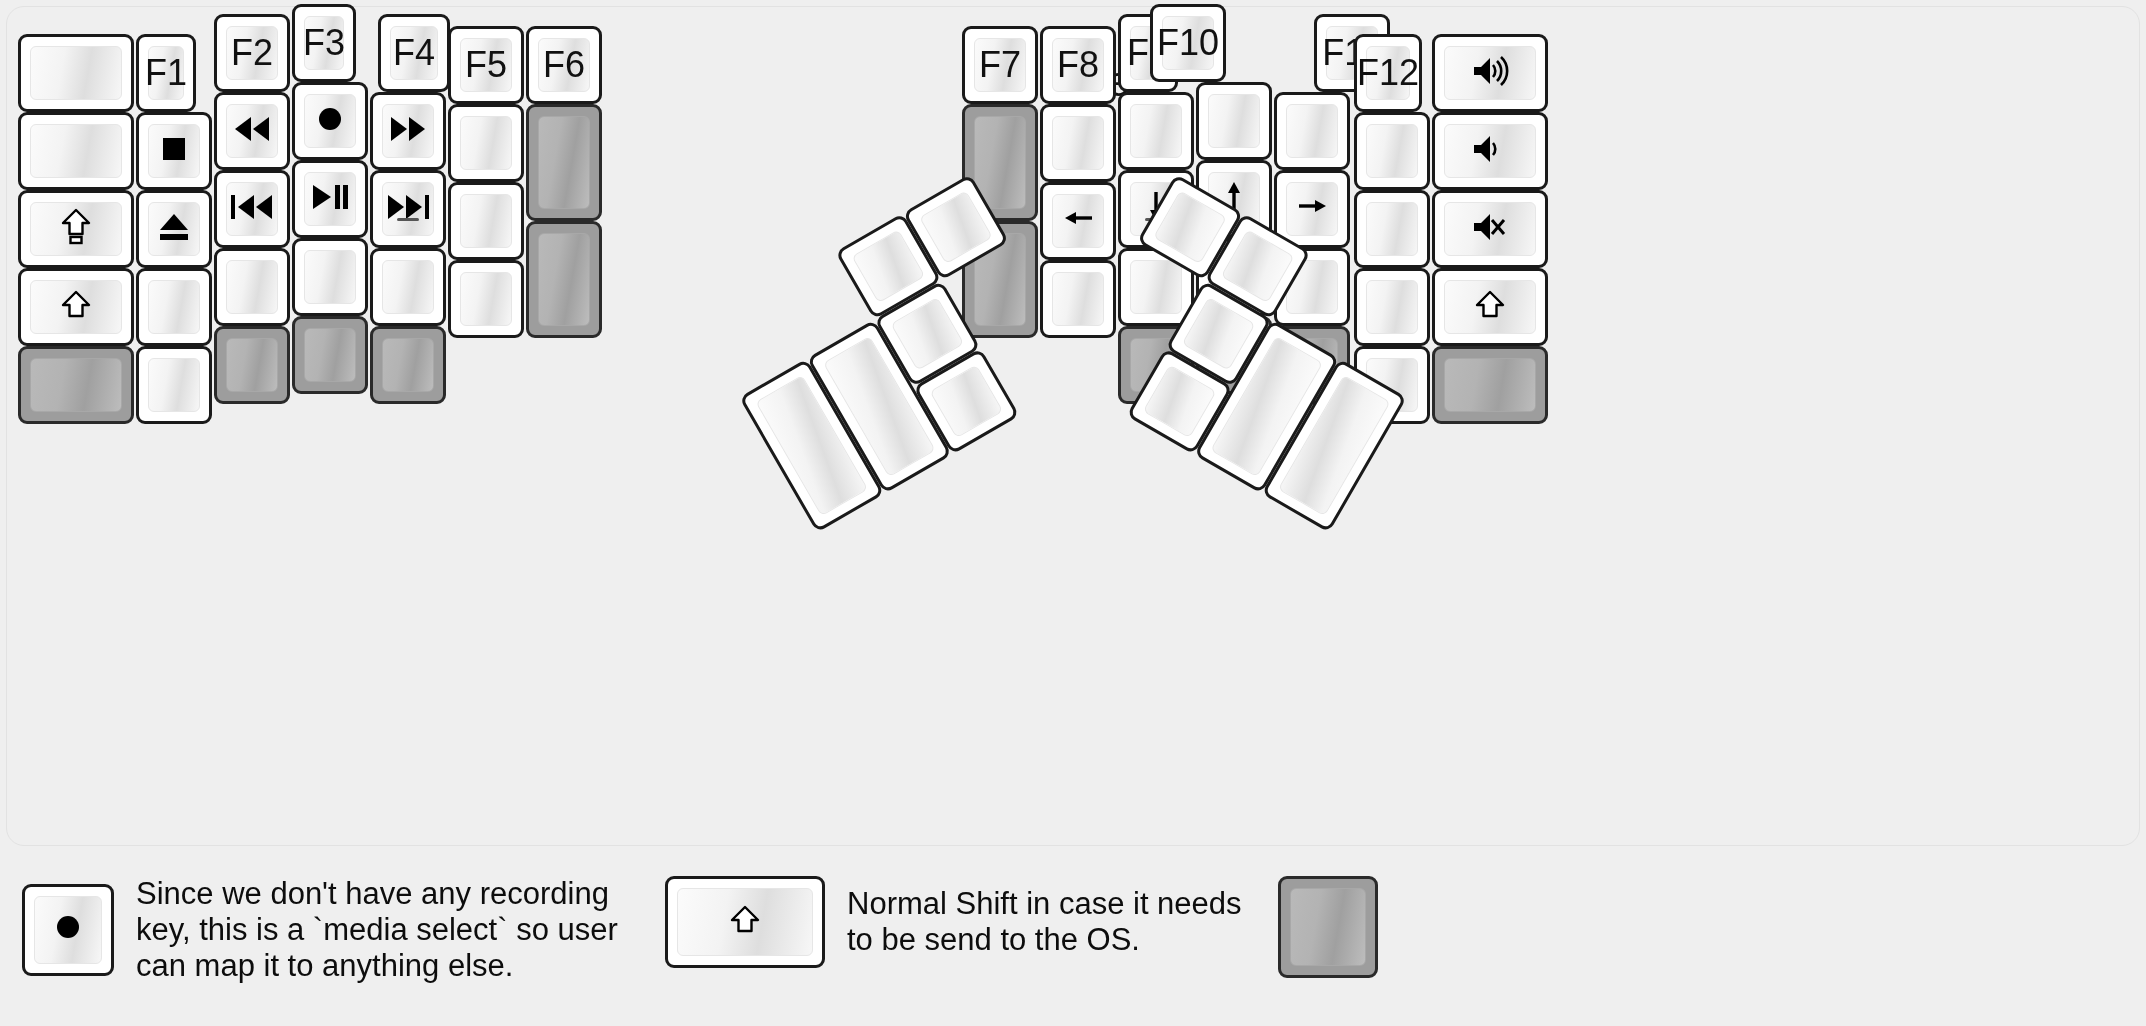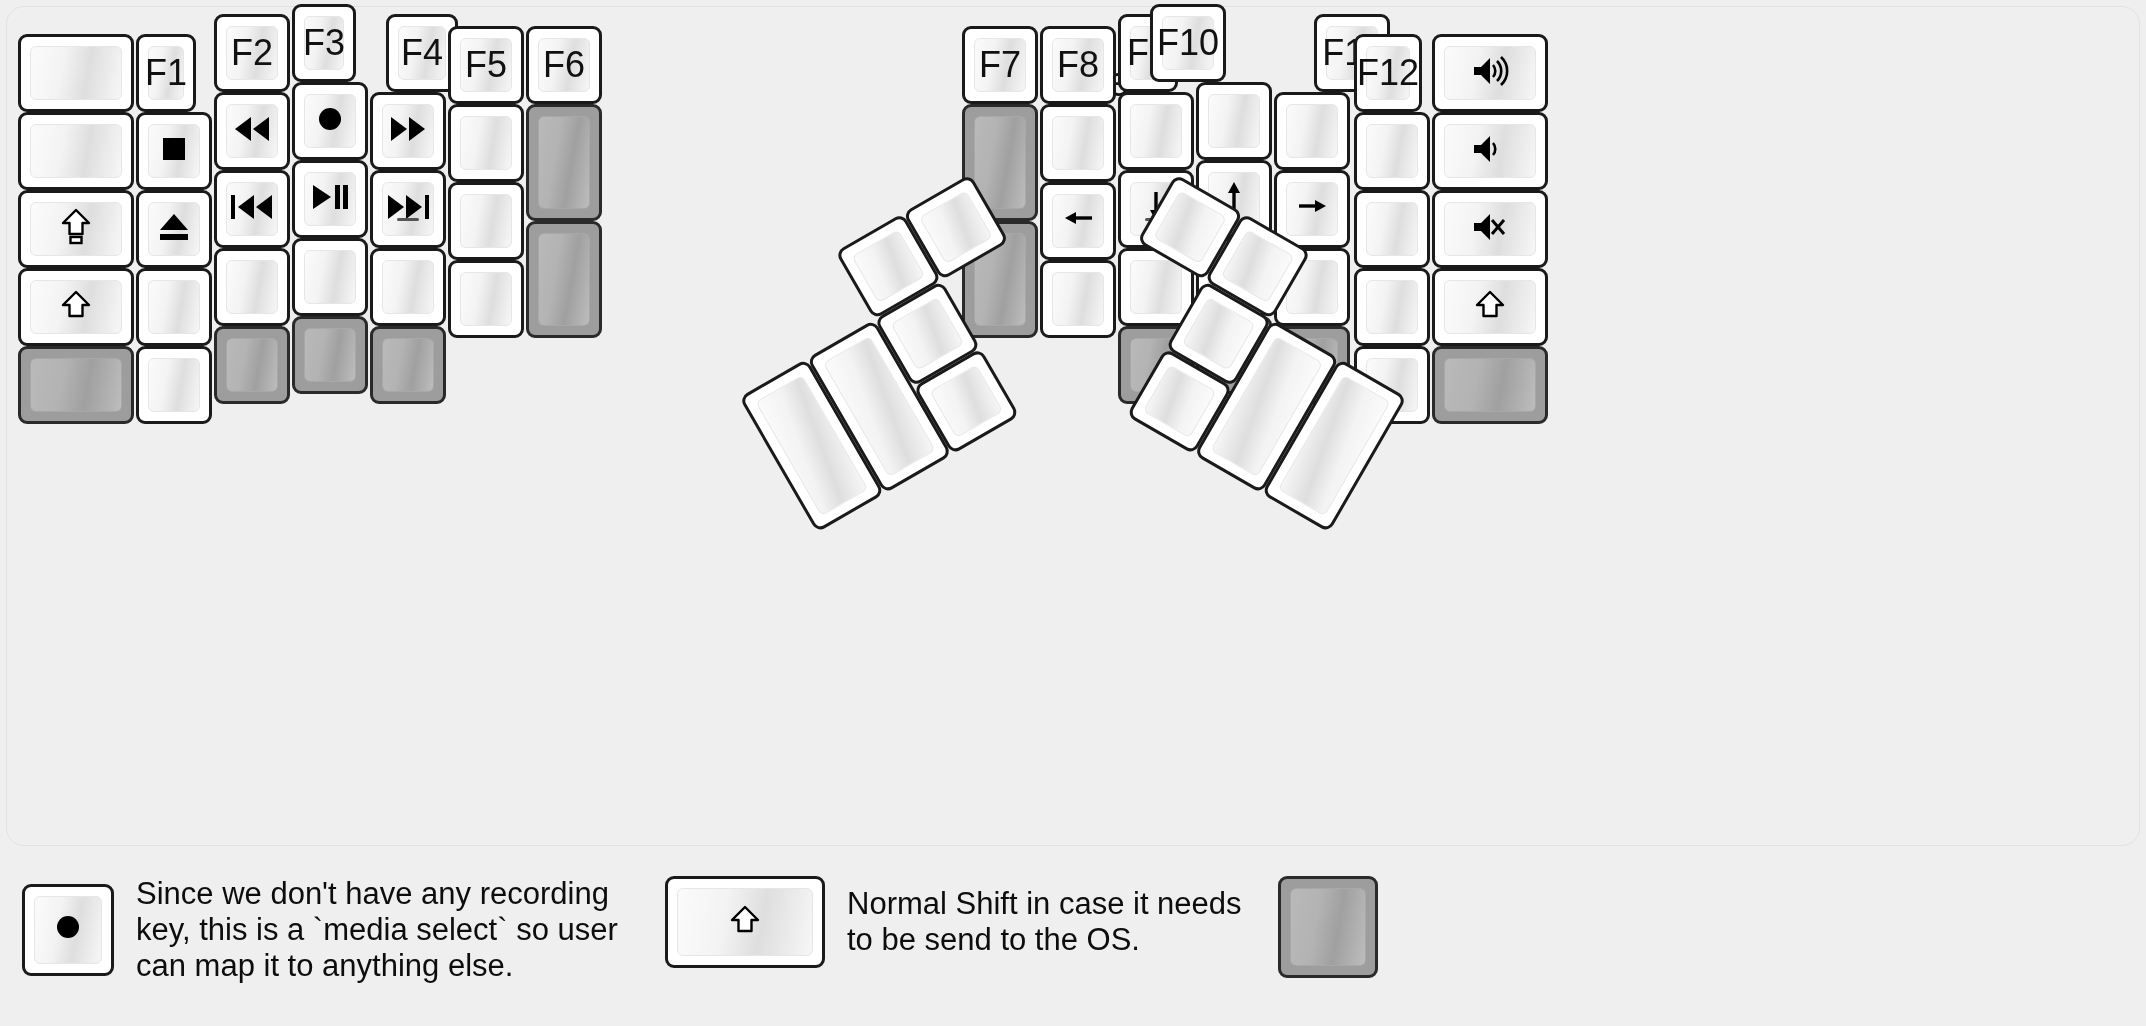--- a/index.html
+++ b/index.html
@@ -198,21 +198,21 @@
               <rect x="35" y="3" width="5" height="24" fill="#000"></rect>
             </svg></span>
         </div>
       </div>
       <div class="key" style="left: 292px; top: 238px; width: 76px; height: 78px;">
         <div class="cap"></div>
       </div>
       <div class="key trans" style="left: 292px; top: 316px; width: 76px; height: 78px;">
         <div class="cap"></div>
       </div>
-      <div class="key" style="left: 386px; top: 14px; width: 72px; height: 78px;">
+      <div class="key" style="left: 378px; top: 14px; width: 72px; height: 78px;">
         <div class="cap">
           <span class="lbl big">F4</span>
         </div>
       </div>
       <div class="key" style="left: 370px; top: 92px; width: 76px; height: 78px;">
         <div class="cap">
           <span class="lbl glyph"><svg width="44" height="30" viewBox="0 0 44 30">
               <polygon points="5,3 5,27 21,15" fill="#000"></polygon>
               <polygon points="23,3 23,27 39,15" fill="#000"></polygon>
             </svg></span>

